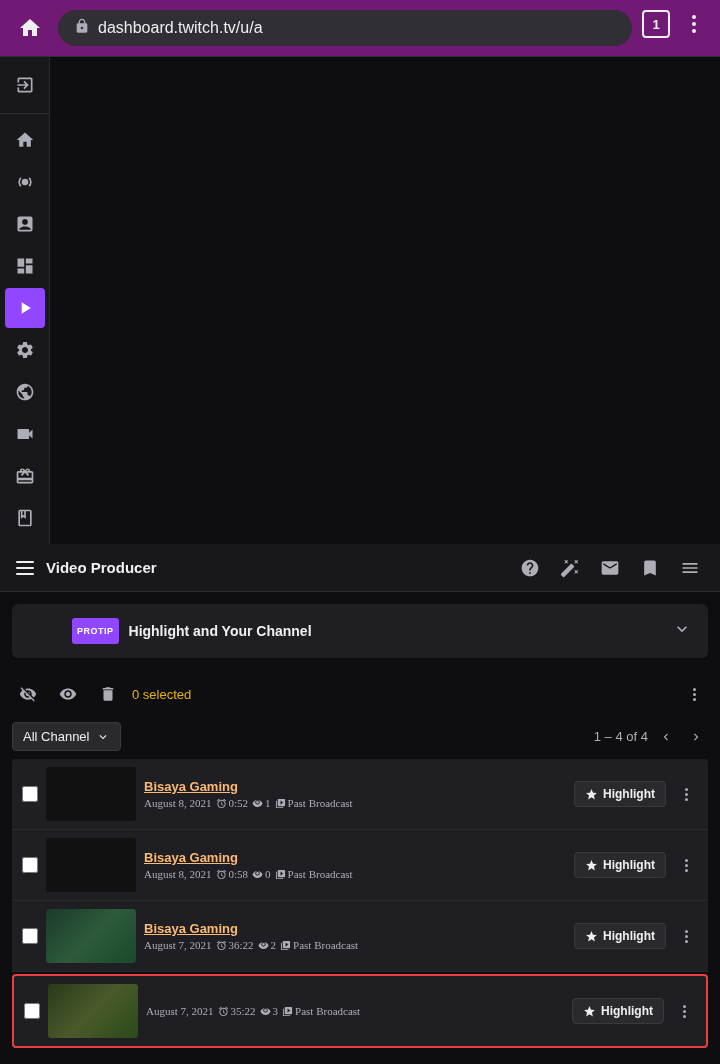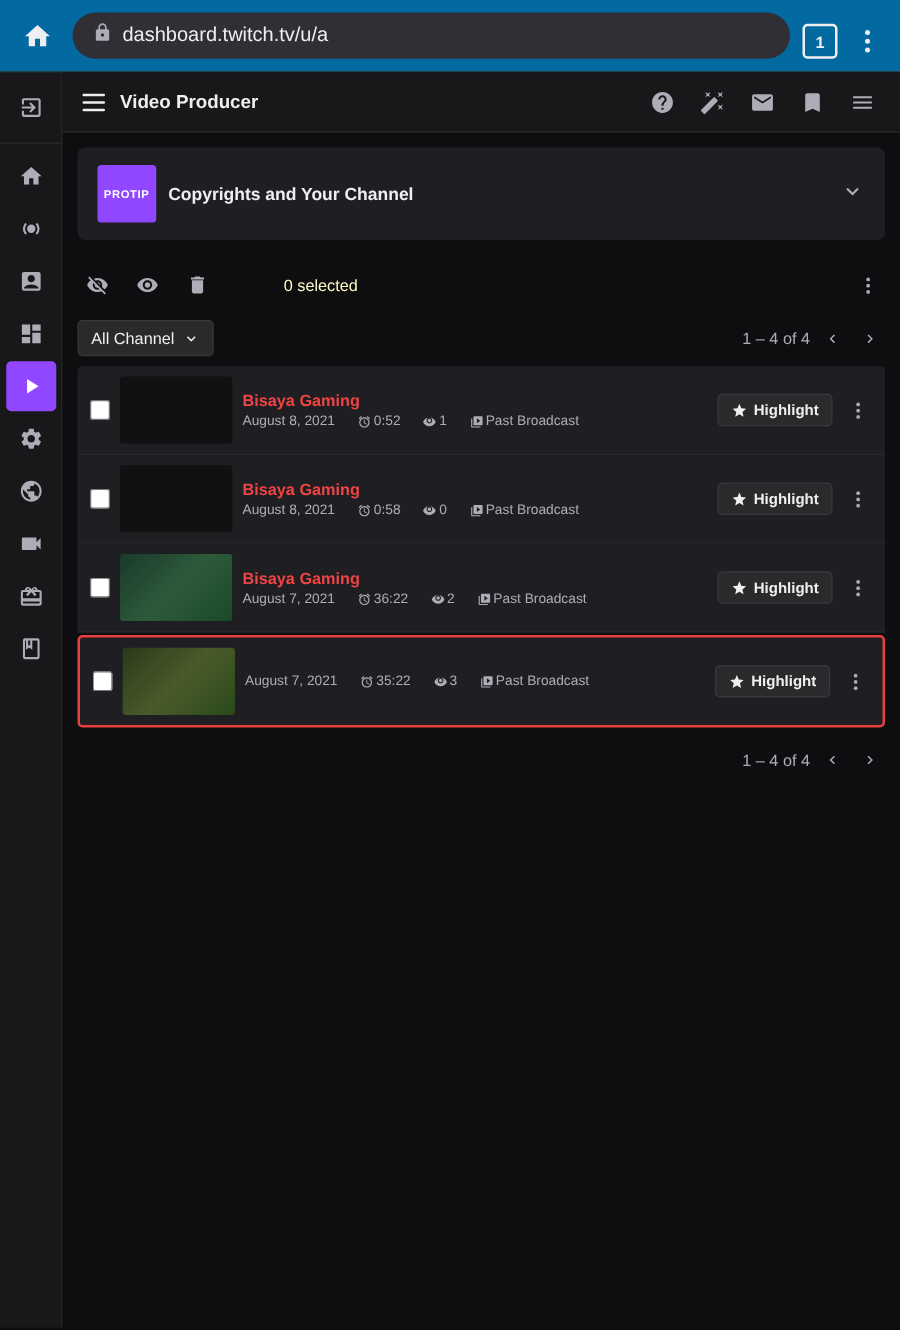--- a/index.html
+++ b/index.html
@@ -7,24 +7,24 @@
       background: #0e0e10;
       font-family: -apple-system, BlinkMacSystemFont, 'Segoe UI', sans-serif;
       color: #efeff1;
       width: 720px;
       min-height: 1064px;
       overflow-x: hidden;
     }
 
     
     .browser-chrome {
-      background: #0369a1;
+      background: #701a75;
       padding: 10px 12px;
       display: flex;
-      align-items: flex-end;
+      align-items: flex-start;
       gap: 10px;
       border-bottom: 1px solid #303032;
     }
     .browser-home-btn {
       width: 36px; height: 36px;
       display: flex; align-items: center; justify-content: center;
       flex-shrink: 0;
     }
     .browser-home-btn svg { width: 24px; height: 24px; fill: #efeff1; }
     .browser-address-bar {
@@ -61,20 +61,21 @@
       width: 4px; height: 4px;
       background: #efeff1;
       border-radius: 50%;
       display: block;
     }
 
     
     .app-layout {
       display: flex;
       height: calc(1064px - 60px);
+      flex-direction: column;
     }
 
     
     .sidebar {
       width: 50px;
       background: #18181b;
       display: flex;
       flex-direction: column;
       align-items: center;
       padding-top: 0;
@@ -157,24 +158,25 @@
       align-items: center;
       justify-content: space-between;
       margin-bottom: 12px;
     }
     .banner-left { display: flex; align-items: center; gap: 10px; }
     .protip-badge {
       background: #9147ff;
       color: #fff;
       font-size: 9px;
       font-weight: 700;
-      padding: 18px 5px;
+      padding: 8px 5px;
       border-radius: 3px;
       text-transform: uppercase;
       letter-spacing: 0.5px;
+      margin-left: 44px;
     }
     .banner-title {
       font-size: 14px;
       font-weight: 600;
       color: #efeff1;
     }
     .chevron-icon svg { width: 20px; height: 20px; fill: #adadb8; }
 
     
     .action-toolbar {
@@ -187,23 +189,22 @@
     .toolbar-icon-btn {
       width: 32px; height: 32px;
       display: flex; align-items: center; justify-content: center;
       border-radius: 4px;
       cursor: pointer;
       color: #adadb8;
     }
     .toolbar-icon-btn svg { width: 18px; height: 18px; fill: #adadb8; }
     .selected-count {
       font-size: 13px;
-      color: #fef9c3;
+      color: #eab308;
       flex: 1;
-      margin-left: 45px;
     }
     .toolbar-more {
       width: 28px; height: 28px;
       display: flex; flex-direction: column; align-items: center; justify-content: center; gap: 2px;
       cursor: pointer;
     }
     .toolbar-more span { width: 3px; height: 3px; background: #adadb8; border-radius: 50%; display: block; }
 
     
     .filter-bar {
@@ -274,29 +275,31 @@
     .video-thumb-blank { width: 100%; height: 100%; background: #111; }
     .video-info {
       flex: 1;
       display: flex;
       flex-direction: column;
       gap: 3px;
     }
     .video-title {
       font-size: 13px;
       font-weight: 600;
-      color: #ef4444;
+      color: #fdba74;
+      text-decoration: underline;
     }
     .video-meta {
       font-size: 11px;
       color: #adadb8;
       display: flex;
       align-items: flex-start;
-      gap: 18px;
+      gap: 4px;
       flex-wrap: wrap;
+      font-family: Liberation Serif, serif;
     }
     .meta-icon { display: inline-flex; align-items: center; gap: 2px; }
     .meta-icon svg { width: 11px; height: 11px; fill: #adadb8; }
 
     
     .highlight-btn {
       background: #2a2a2d;
       border: 1px solid #3a3a3d;
       border-radius: 4px;
       padding: 5px 10px;
@@ -468,21 +471,21 @@
             </svg>
         </div>
       </div>
     </div>
 
     <div class="content-area">
 
       <div class="banner">
         <div class="banner-left">
           <span class="protip-badge">PROTIP</span>
-          <span class="banner-title">Copyrights and Your Channel</span>
+          <span class="banner-title">Highlight and Your Channel</span>
         </div>
         <div class="chevron-icon">
           <svg viewBox="0 0 24 24">
               <path d="M7.41 8.59L12 13.17l4.59-4.58L18 10l-6 6-6-6 1.41-1.41z"></path>
             </svg>
         </div>
       </div>
 
       <div class="action-toolbar">
         <div class="toolbar-icon-btn">

